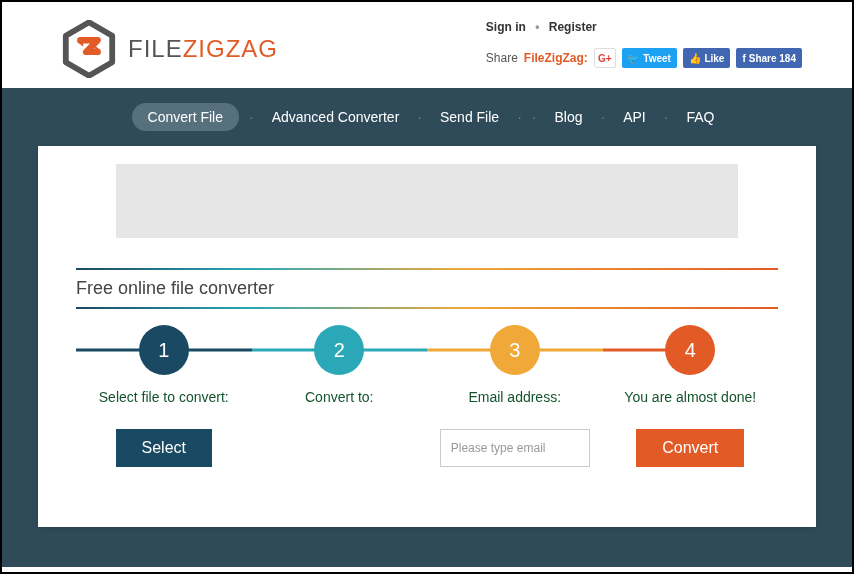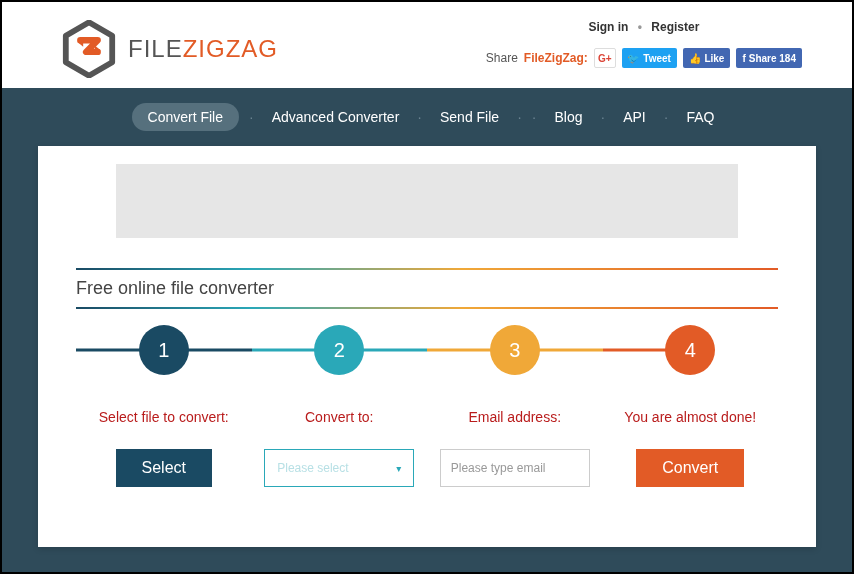--- a/index.html
+++ b/index.html
@@ -4,21 +4,21 @@
 <style>
 * { margin: 0; padding: 0; box-sizing: border-box; }
 body { font-family: -apple-system, BlinkMacSystemFont, "Segoe UI", Arial, sans-serif; background: #fff; width: 854px; height: 574px; overflow: hidden; border: 2px solid #000; }
 .header { display: flex; justify-content: space-between; align-items: flex-start; padding: 18px 50px 10px 58px; }
 .logo-area { display: flex; align-items: center; gap: 10px; }
 .logo-svg { width: 58px; height: 58px; }
 .logo-text { display: flex; flex-direction: row; }
 .logo-title { font-size: 24px; font-weight: 400; letter-spacing: 1px; color: #555; }
 .logo-title .zig { color: #e25b26; font-weight: 500; }
 .logo-sub { font-size: 13px; color: #999; margin-top: -2px; }
-.top-right { text-align: center; }
+.top-right { text-align: left; }
 .auth { font-size: 12px; font-weight: 700; color: #333; margin-bottom: 14px; }
 .auth a { color: #333; text-decoration: none; cursor: pointer; }
 .auth .dot { margin: 0 6px; color: #999; }
 .share-row { display: flex; align-items: center; gap: 6px; font-size: 12px; }
 .share-label { color: #555; }
 .share-brand { color: #e25b26; font-weight: 700; }
 .soc-btn { display: inline-flex; align-items: center; gap: 3px; height: 20px; padding: 0 6px; border-radius: 2px; color: #fff; font-size: 10px; font-weight: 700; cursor: pointer; }
 .gplus { background: #fff; border: 1px solid #ddd; color: #db4437; width: 22px; justify-content: center; }
 .tw { background: #1da1f2; }
 .fblike { background: #4267b2; }
@@ -37,21 +37,21 @@
 .circle-row { position: relative; height: 54px; display: flex; align-items: center; justify-content: center; }
 .line { position: absolute; top: 50%; height: 3px; width: 100%; left: 0; transform: translateY(-50%); }
 .step:first-child .line { left: 0; width: 100%; }
 .step:last-child .line { width: 50%; }
 .step:first-child .line { width: 100%; }
 .circle { width: 50px; height: 50px; border-radius: 50%; color: #fff; display: flex; align-items: center; justify-content: center; font-size: 20px; font-weight: 400; position: relative; z-index: 2; }
 .c1 { background: #1a4a63; } .l1 { background: #1a4a63; }
 .c2 { background: #2aa8b8; } .l2 { background: #2aa8b8; }
 .c3 { background: #f0a838; } .l3 { background: #f0a838; }
 .c4 { background: #e25b26; } .l4 { background: #e25b26; }
-.step-label { font-size: 14px; color: #b91c1c; margin-top: 32px; margin-bottom: 20px; min-height: 20px; }
+.step-label { font-size: 14px; color: #14532d; margin-top: 12px; margin-bottom: 20px; min-height: 20px; }
 .ctrl { display: flex; justify-content: center; }
 .btn { padding: 10px 26px; color: #fff; font-size: 16px; cursor: pointer; border: none; }
 .btn-dark { background: #1a4a63; }
 .btn-orange { background: #e25b26; }
 .sel { width: 150px; height: 38px; border: 1px solid #2aa8b8; background: #fff; color: #b8e0e5; font-size: 12px; display: flex; align-items: center; justify-content: space-between; padding: 0 12px; cursor: pointer; }
 .chev { color: #2aa8b8; font-size: 10px; }
 .einput { width: 150px; height: 38px; border: 1px solid #ccc; padding: 0 10px; font-size: 12px; color: #333; }
 .einput::placeholder { color: #999; }
 </style>
 </head>
@@ -127,26 +127,20 @@
         <div class="ctrl">
             <button class="btn btn-dark">Select</button>
           </div>
       </div>
       <div class="step">
         <div class="circle-row">
             <div class="line l2"></div>
             <div class="circle c2">2</div>
           </div>
         <div class="step-label">Convert to:</div>
-        <div class="ctrl">
-          <div class="sel">
-            <span>Please select</span>
-            <span class="chev">▾</span>
-          </div>
-        </div>
       </div>
       <div class="step">
         <div class="circle-row">
             <div class="line l3"></div>
             <div class="circle c3">3</div>
           </div>
         <div class="step-label">Email address:</div>
         <div class="ctrl">
             <input class="einput" placeholder="Please type email" style="">
           </div>

